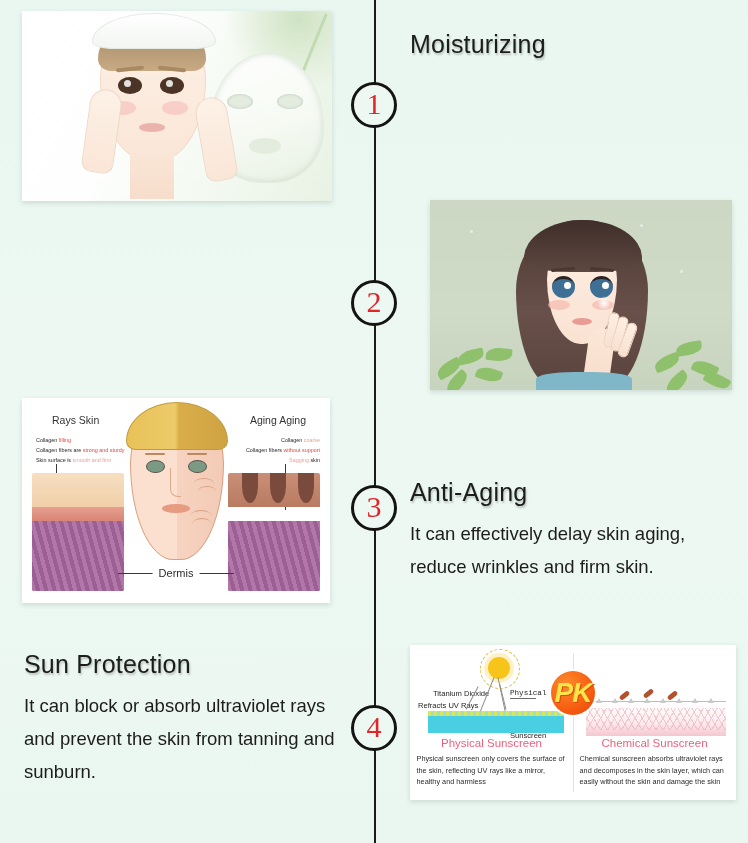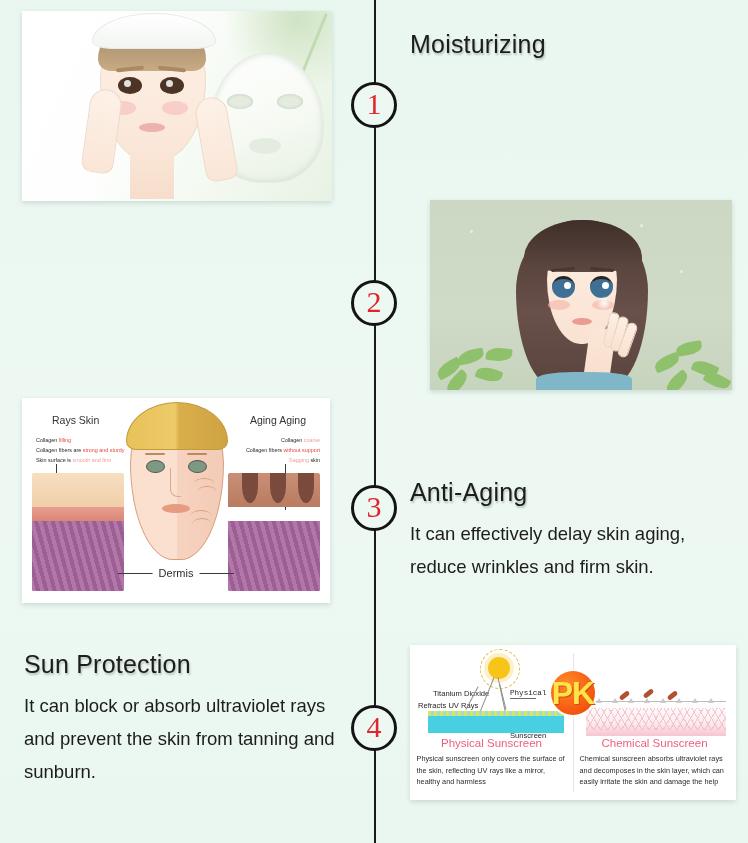--- a/index.html
+++ b/index.html
@@ -191,22 +191,22 @@
   .p3 .dermline{position:absolute;bottom:29px;height:1px;background:#3a3a3a;}
 
   
   .p4{left:410px;top:645px;width:326px;height:155px;background:#fff;}
   .p4 .ttl{position:absolute;width:50%;text-align:center;font-size:11.5px;color:#ef5f7a;top:92px;}
   .p4 .desc{position:absolute;width:46%;font-size:7.3px;color:#2c2c2c;line-height:11.6px;top:108px;}
   .p4 .pk{position:absolute;left:50%;top:26px;margin-left:-22px;width:44px;height:44px;border-radius:50%;
       background:radial-gradient(circle at 35% 30%,#ff8a2a 0%,#f4560e 70%,#e0470a 100%);
       display:flex;align-items:center;justify-content:center;z-index:4;
       box-shadow:0 0 0 2px rgba(255,255,255,.9);}
-  .p4 .pk span{color:#ffe54a;font-size:32px;font-weight:bold;letter-spacing:-1px;
-      text-shadow:1px 1px 0 #d94a08;}
+  .p4 .pk span{color:#ffe54a;font-size:28px;font-weight:bold;letter-spacing:-1px;
+      text-shadow:1px 1px 0 #d94a08;font-style:italic;}
   .p4 .sun{position:absolute;left:78px;top:12px;width:22px;height:22px;border-radius:50%;
       background:#f7c519;box-shadow:0 0 0 4px rgba(247,197,25,.25);}
   .p4 .sunring{position:absolute;left:70px;top:4px;width:38px;height:38px;border-radius:50%;
       border:1px dashed #e8b93d;}
   .p4 .ray{position:absolute;background:#8d8d8d;height:1px;transform-origin:left center;}
   .p4 .lbl{position:absolute;font-size:7.6px;color:#1f1f1f;white-space:nowrap;}
   .p4 .pskin{position:absolute;left:18px;top:66px;width:136px;height:22px;background:#49cfe2;}
   .p4 .pskin .layer{position:absolute;left:0;right:0;top:0;height:5px;
       background:repeating-linear-gradient(90deg,#d4e85c 0 3px,#a8dbd0 3px 6px);}
   .p4 .cskin{position:absolute;right:10px;top:56px;width:140px;height:34px;
@@ -417,16 +417,16 @@
         <div class="tooth" style="left:122px;"></div>
     </div>
     <div class="cap" style="right:106px;top:48px;transform:rotate(-38deg);"></div>
     <div class="cap" style="right:82px;top:46px;transform:rotate(-38deg);"></div>
     <div class="cap" style="right:58px;top:48px;transform:rotate(-38deg);"></div>
 
     <div class="ttl" style="left:0;">Physical Sunscreen</div>
     <div class="ttl" style="left:50%;">Chemical Sunscreen</div>
 
     <div class="desc" style="left:2%;">Physical sunscreen only covers the surface of the skin, reflecting UV rays like a mirror, healthy and harmless</div>
-    <div class="desc" style="left:52%;">Chemical sunscreen absorbs ultraviolet rays and decomposes in the skin layer, which can easily irritate the skin and damage the help</div>
+    <div class="desc" style="left:52%;">Chemical sunscreen absorbs ultraviolet rays and decomposes in the skin layer, which can easily without the skin and damage the skin</div>
   </div>
 
 </div>
 
 </body></html>

